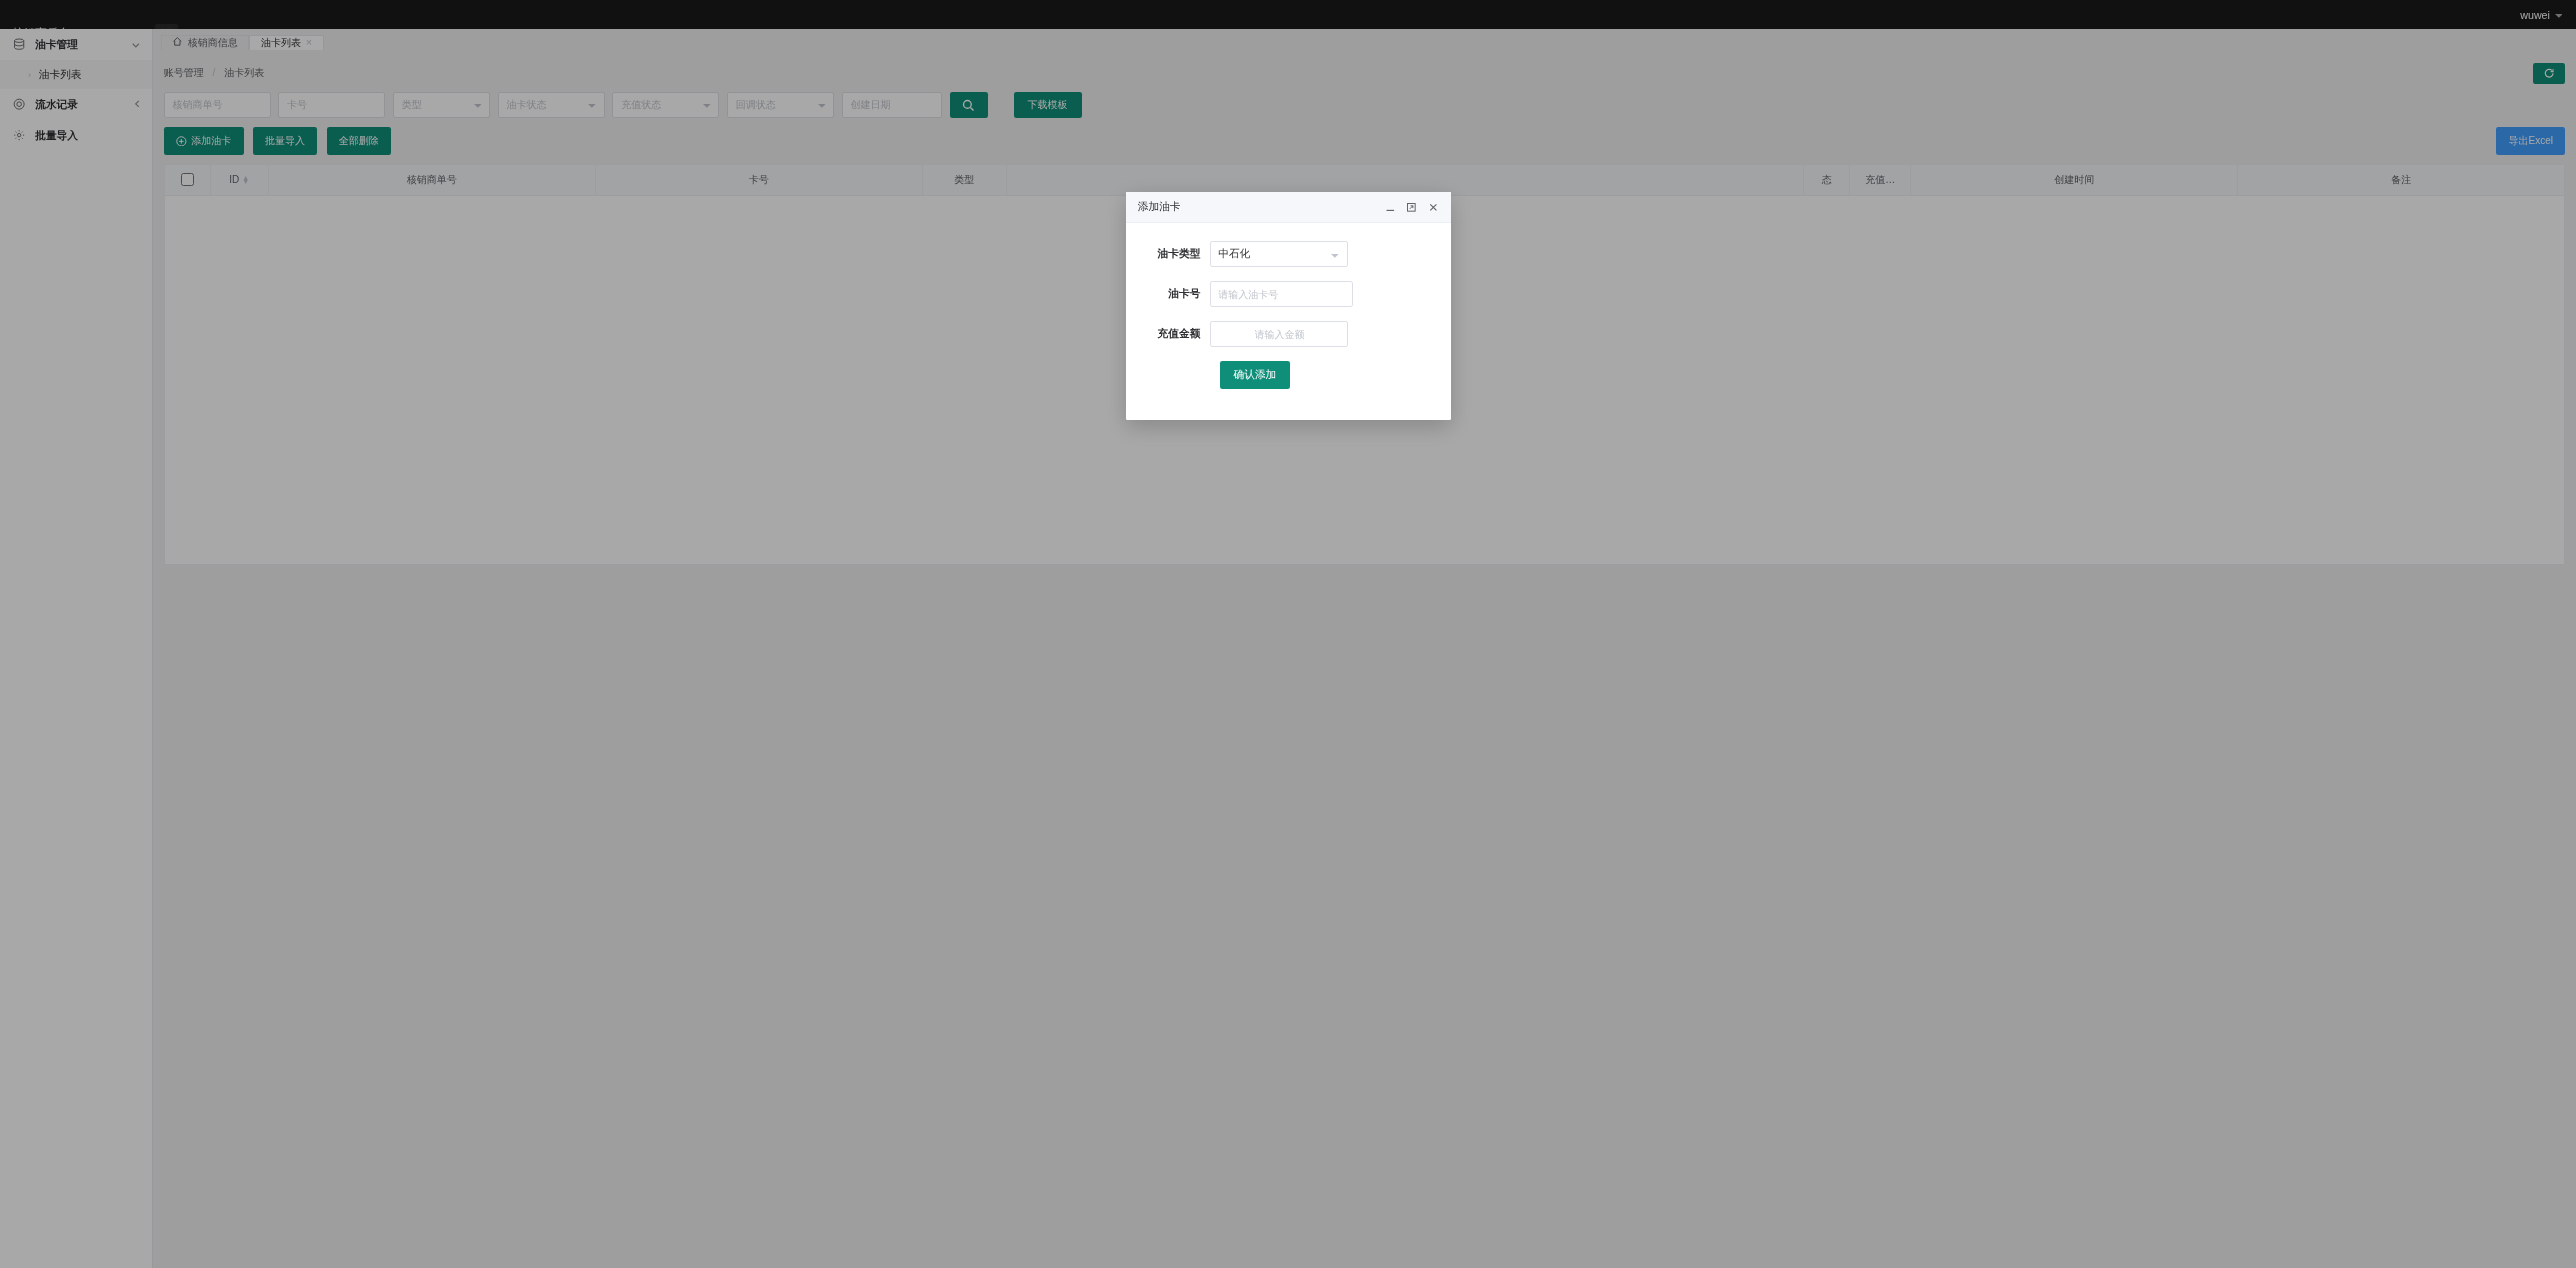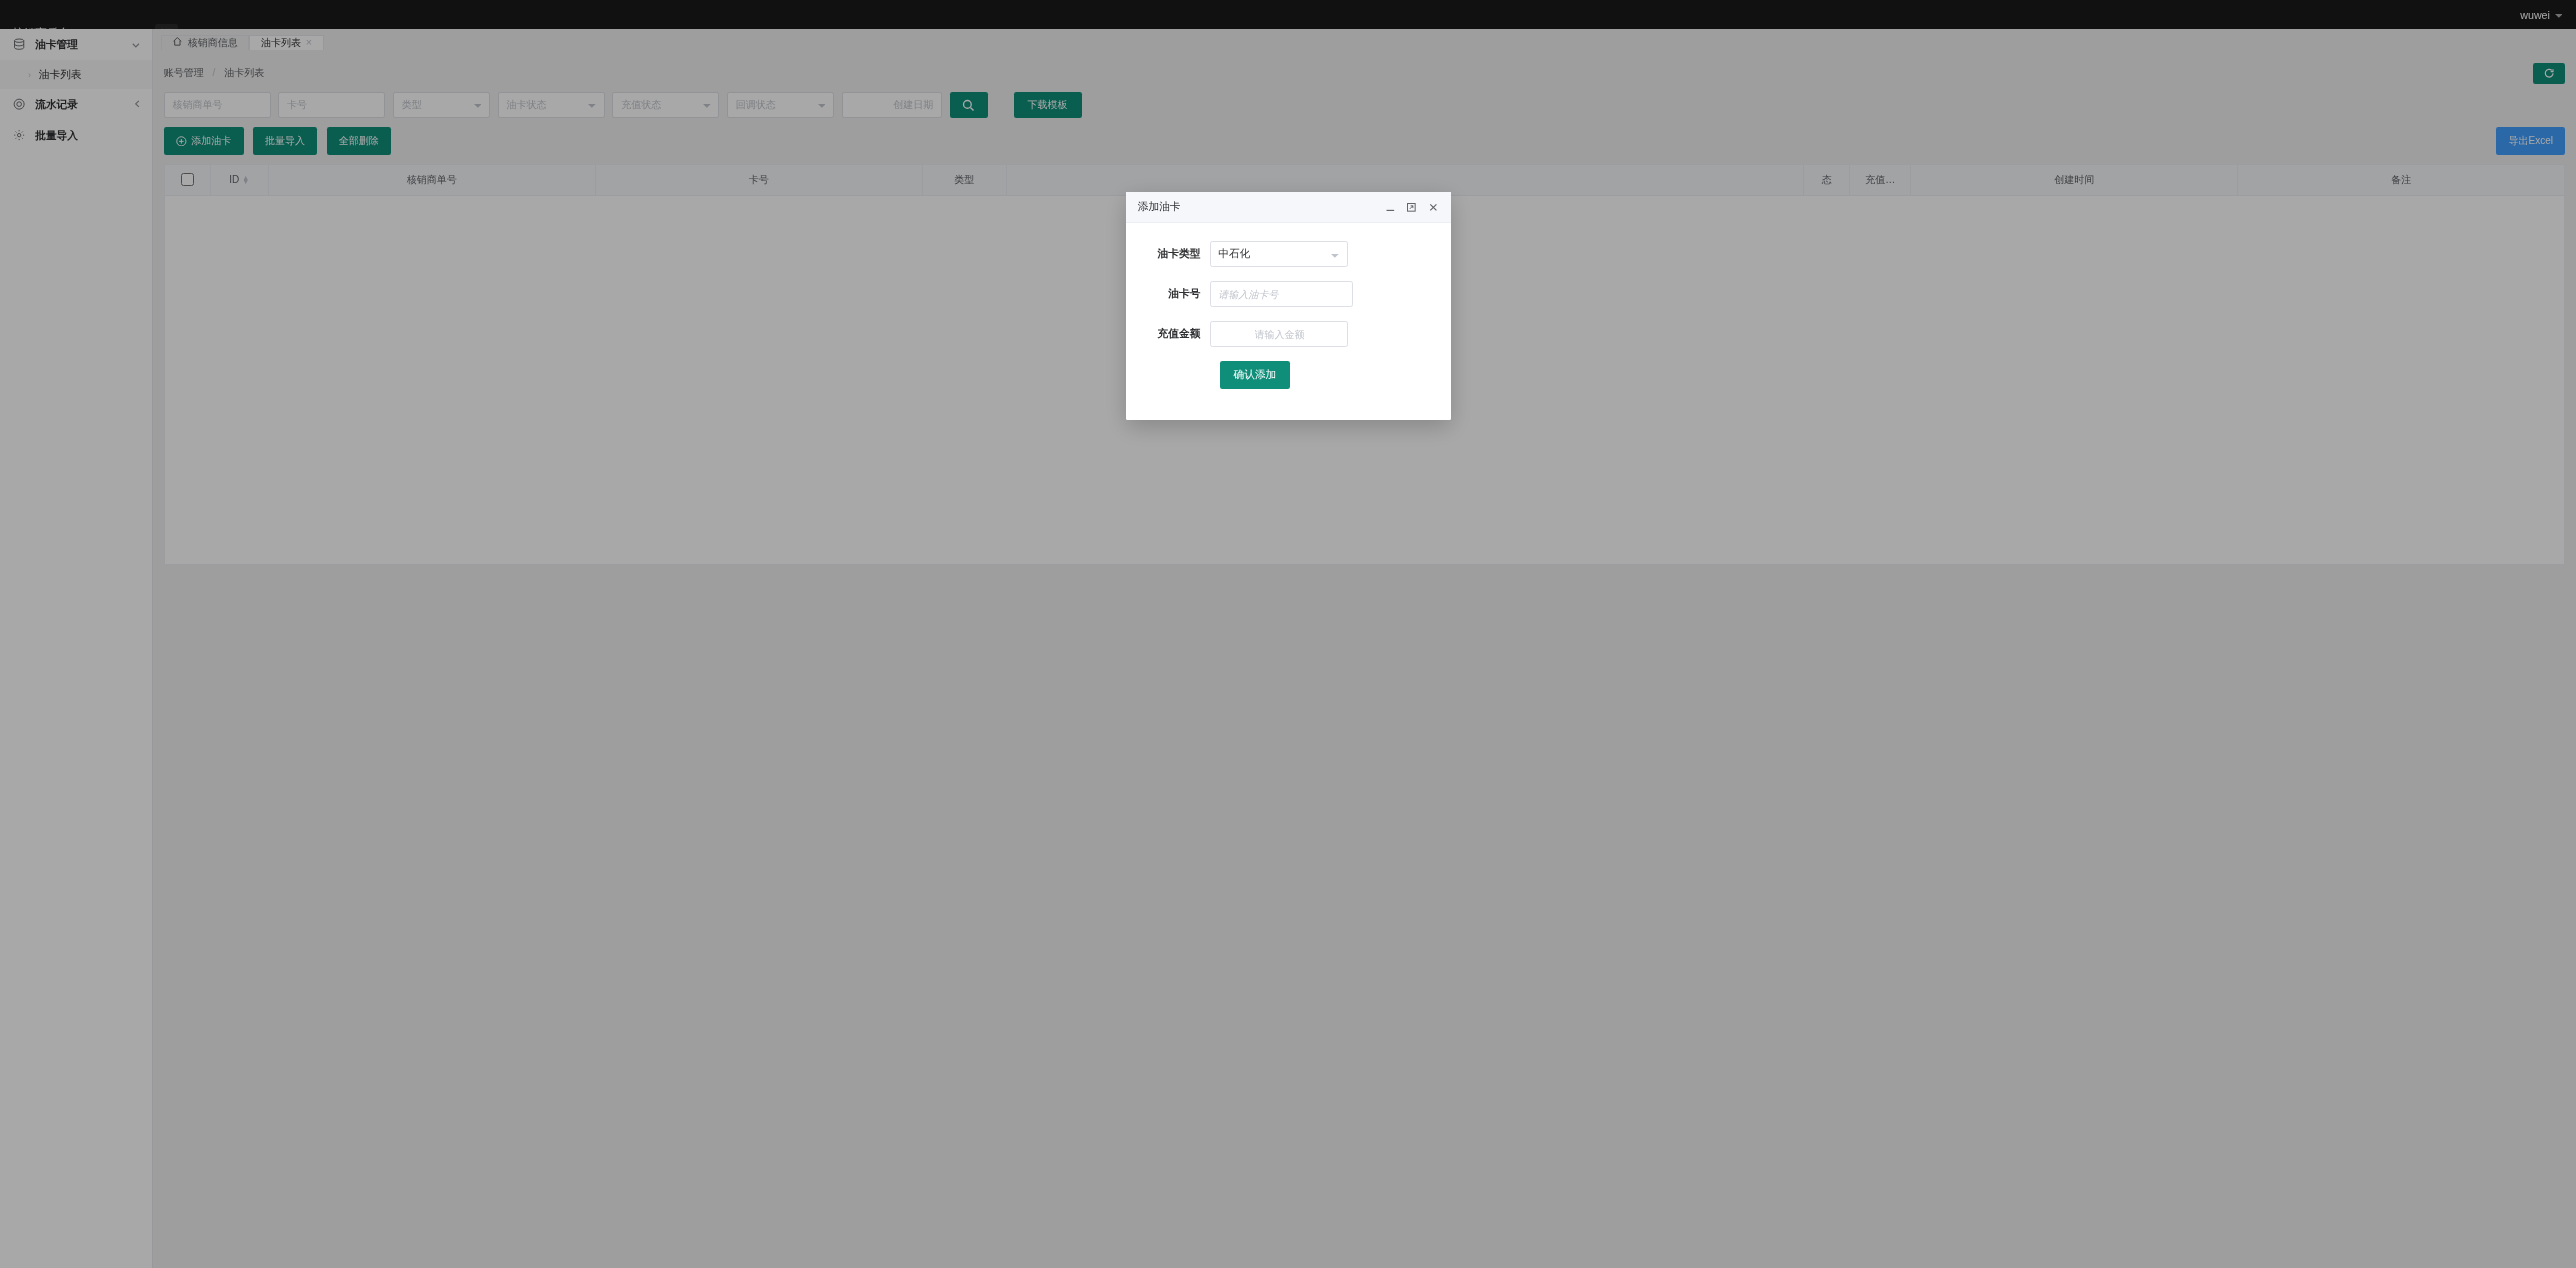--- a/index.html
+++ b/index.html
@@ -202,21 +202,21 @@
         <span class="caret"><svg width="7.7" height="4.6" viewBox="0 0 10 6">
               <path d="M0 0 L5 5 L10 0 Z"></path>
             </svg></span>
       </div>
       <div class="sel" style="width:107px;">
         <span class="ph">回调状态</span>
         <span class="caret"><svg width="7.7" height="4.6" viewBox="0 0 10 6">
               <path d="M0 0 L5 5 L10 0 Z"></path>
             </svg></span>
       </div>
-      <input class="inp" style="width: 100px; text-align: right;" placeholder="创建日期">
+      <input class="inp" style="width: 100px;" placeholder="创建日期">
       <div class="search-btn">
         <svg width="12.3" height="12.3" viewBox="0 0 16 16" fill="none" stroke-width="1.8">
             <circle cx="7" cy="7" r="5"></circle>
             <line x1="11" y1="11" x2="15" y2="15"></line>
           </svg>
       </div>
       <div class="dl-btn">
         <span>下载模板</span>
       </div>
     </div>
@@ -315,21 +315,21 @@
             <span class="val">中石化</span>
             <span><svg width="7.7" height="4.6" viewBox="0 0 10 6" fill="#c0c4cc">
                   <path d="M0 0 L5 5 L10 0 Z"></path>
                 </svg></span>
           </div>
         </div>
       </div>
       <div class="form-row">
         <div class="form-label">油卡号</div>
         <div class="form-ctrl">
-          <input class="inp" style="width: 143px; font-style: italic;" placeholder="请输入油卡号">
+          <input class="inp" style="width: 143px;" placeholder="请输入油卡号">
         </div>
       </div>
       <div class="form-row">
         <div class="form-label">充值金额</div>
         <div class="form-ctrl">
           <input class="inp" style="width: 138px; padding-left: 44px;" placeholder="请输入金额">
         </div>
       </div>
       <div class="form-btn-row">
         <div class="confirm-btn">

